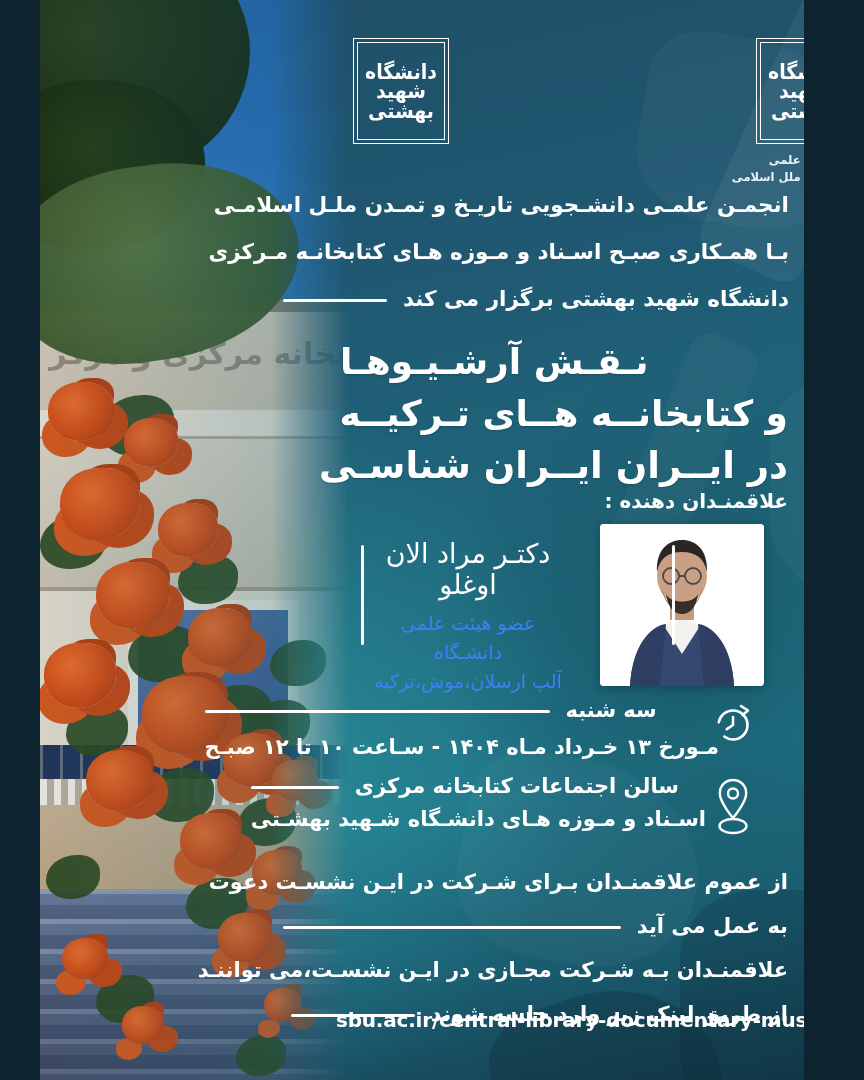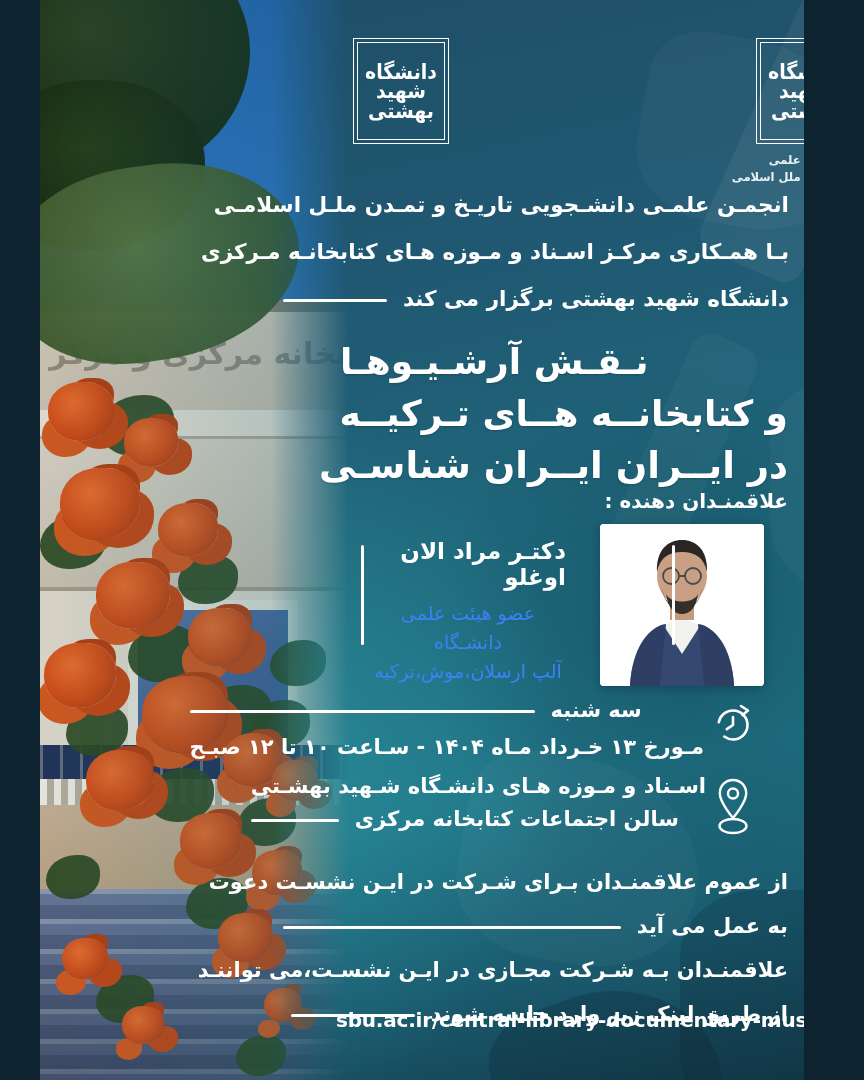--- a/index.html
+++ b/index.html
@@ -63,23 +63,23 @@
   .lead{display:inline-block;height:3px;background:#fff;vertical-align:middle;margin-inline-start:16px;border-radius:2px;}
   .intro{position:absolute;left:300px;right:15px;top:181px;font-size:21.5px;font-weight:700;line-height:47px;}
   .title{position:absolute;left:300px;right:16px;top:336px;font-weight:800;font-size:36px;line-height:52px;
     text-shadow:0 1px 2px rgba(0,30,40,.25);}
   .title .t3{font-size:37px;font-weight:900;}
   .presenter-label{position:absolute;right:16px;top:489px;font-size:20px;font-weight:600;}
   .speaker-card{position:absolute;right:40px;top:524px;width:164px;height:162px;background:#fff;border-radius:4px;
     overflow:hidden;box-shadow:0 2px 8px rgba(0,20,30,.3);}
   .vline{position:absolute;width:3px;height:100px;top:545px;background:#fff;border-radius:2px;}
   .speaker-text{position:absolute;left:330px;right:238px;top:538px;text-align:center;}
-  .speaker-name{font-size:23px;font-weight:700;margin-bottom:9px;text-align:right;}
+  .speaker-name{font-size:27px;font-weight:400;margin-bottom:9px;}
   .speaker-aff{font-size:19px;font-weight:500;line-height:29px;color:#3b82f6;}
-  .sched{position:absolute;right:100px;top:694px;font-size:21px;font-weight:700;line-height:32px;}
+  .sched{position:absolute;right:85px;top:694px;font-size:21px;font-weight:700;line-height:32px;}
   .venue{position:absolute;right:98px;top:770px;font-size:21px;font-weight:700;line-height:33px;}
   .icon{position:absolute;right:52px;}
   .invite{position:absolute;left:300px;right:16px;top:860px;font-size:21px;font-weight:700;line-height:44px;}
   .url{position:absolute;left:296px;right:6px;top:1008px;direction:ltr;text-align:right;
     font-size:20px;font-weight:700;letter-spacing:-.2px;white-space:nowrap;}
 </style>
 </head>
 <body>
 
 <div class="poster">
@@ -162,21 +162,21 @@
       <div>بهشتی</div>
     </div>
   </div>
   <div class="logo-caption" style="left:659px;top:152px;">
     <div>انجمن علمی</div>
     <div>تاریخ و تمدن ملل اسلامی</div>
   </div>
 
   <div class="intro rtl">
     <div class="row"><span>انجمـن علمـی دانشـجویی تاریـخ و تمـدن ملـل اسلامـی</span></div>
-    <div class="row"><span>بـا همـکاری مرکـز اسـناد و مـوزه هـای کتابخانـه مـرکزی</span></div>
+    <div class="row"><span>بـا همـکاری صبـح اسـناد و مـوزه هـای کتابخانـه مـرکزی</span></div>
     <div class="row"><span>دانشگاه شهید بهشتی برگزار می کند</span><span class="lead" style="width:104px;"></span></div>
   </div>
 
   <div class="title rtl">
     <div class="row" style="padding-right:36px;"><span>نـقـش آرشـیـوهـا</span></div>
     <div class="row"><span>و کتابخانــه هــای تـرکیــه</span></div>
     <div class="row t3"><span>در ایــران ایــران شناسـی</span></div>
   </div>
 
   <div class="presenter-label rtl">علاقمنـدان دهنده :</div>
@@ -217,22 +217,22 @@
     <div class="row"><span>سه شنبه</span><span class="lead" style="width:345px;"></span></div>
     <div class="row" style="margin-top:5px;"><span>مـورخ ۱۳ خـرداد مـاه ۱۴۰۴ -  سـاعت ۱۰ تا ۱۲ صبـح</span></div>
   </div>
 
   <svg class="icon" style="top:776px;" width="38" height="60" viewBox="0 0 38 60">
     <ellipse cx="19" cy="50" rx="13.5" ry="7" fill="none" stroke="#fff" stroke-width="2.4"></ellipse>
     <path d="M19 4 C11.2 4 5.8 10 5.8 17.6 C5.8 26.5 19 42 19 42 C19 42 32.2 26.5 32.2 17.6 C32.2 10 26.8 4 19 4 Z" fill="#1e6a7d" stroke="#fff" stroke-width="2.4"></path>
     <circle cx="19" cy="17.5" r="5" fill="none" stroke="#fff" stroke-width="2.4"></circle>
   </svg>
   <div class="venue rtl">
+    <div class="row"><span>سالن اجتماعات کتابخانه مرکزی</span><span class="lead" style="width:88px;"></span></div>
     <div class="row"><span>اسـناد و مـوزه هـای دانشـگاه شـهید بهشـتی</span></div>
-    <div class="row"><span>سالن اجتماعات کتابخانه مرکزی</span><span class="lead" style="width:88px;"></span></div>
   </div>
 
   <div class="invite rtl">
     <div class="row"><span>از عموم علاقمنـدان بـرای شـرکت در ایـن نشسـت دعوت</span></div>
     <div class="row"><span>به عمل می آید</span><span class="lead" style="width:338px;"></span></div>
     <div class="row"><span>علاقمنـدان بـه شـرکت مجـازی در ایـن نشسـت،می تواننـد</span></div>
     <div class="row"><span>از طریق لینک زیر وارد جلسه شوند</span><span class="lead" style="width:124px;"></span></div>
   </div>
 
   <div class="url">sbu.ac.ir/central-library-documentary-museum.https://vc۱۴</div>

